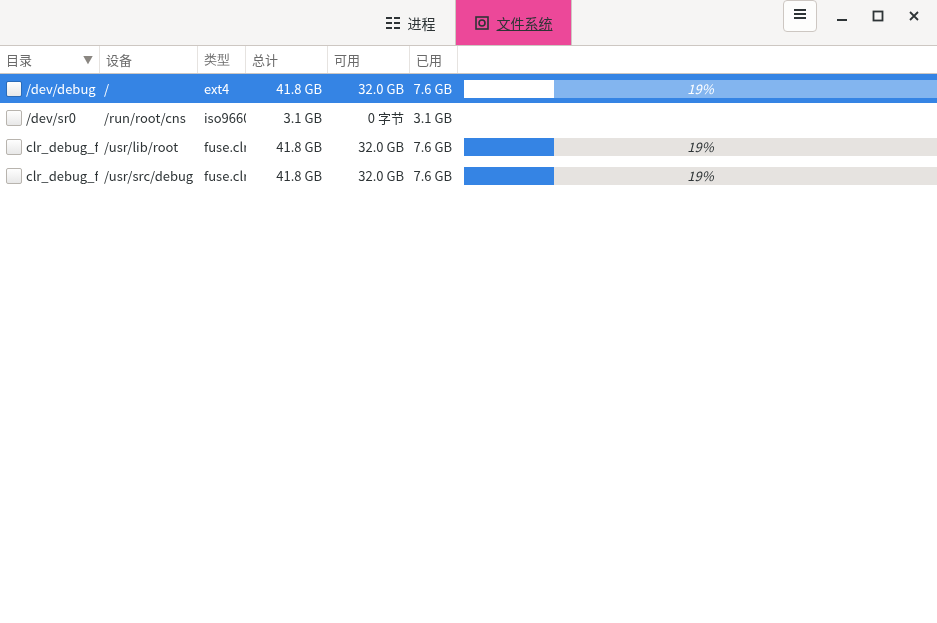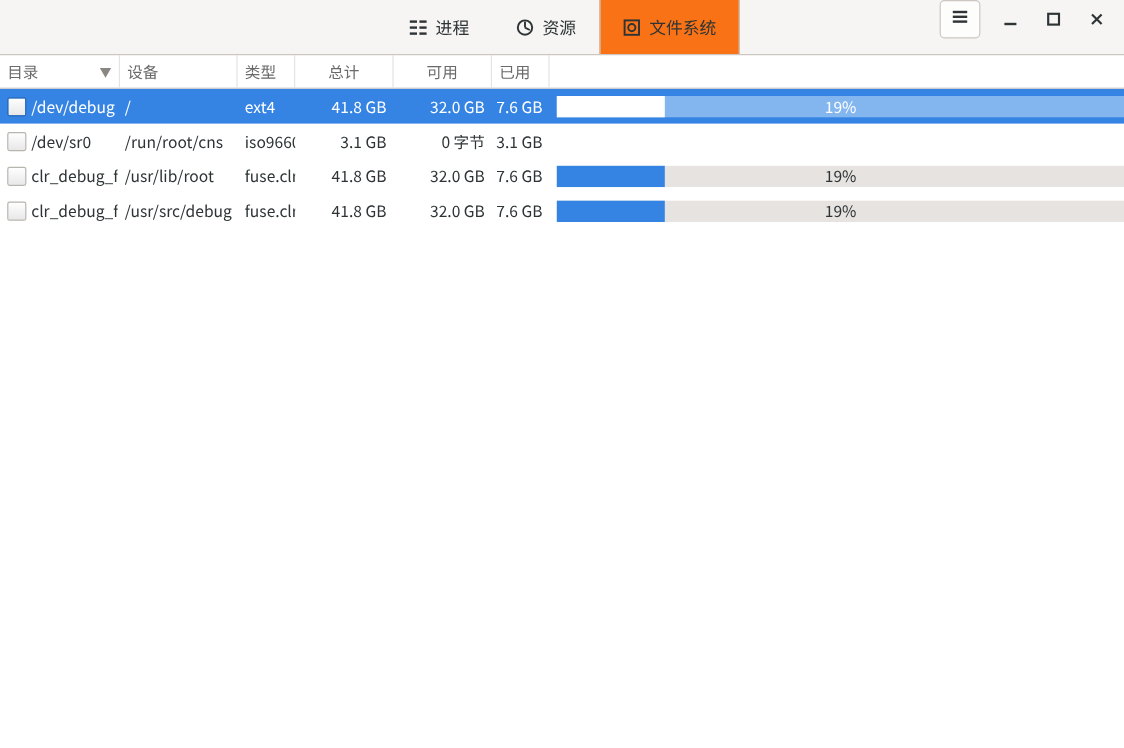--- a/index.html
+++ b/index.html
@@ -35,23 +35,24 @@
   gap: 7px;
   padding: 0 18px;
   height: 100%;
   cursor: pointer;
   border-left: 1px solid transparent;
   border-right: 1px solid transparent;
   font-size: 14px;
   color: #2e3436;
 }
 .tab.active {
-  background: #f97316;
+  background: #ec4899;
   border-left: 1px solid #cdc7c2;
   border-right: 1px solid #cdc7c2;
+  text-decoration: underline;
 }
 .tab .icon { display: inline-flex; }
 .titlebar-right {
   margin-left: auto;
   display: flex;
   align-items: center;
   gap: 14px;
   padding-right: 12px;
 }
 .hamburger-btn {
@@ -81,25 +82,25 @@
   color: #6a6a6a;
 }
 .th {
   display: flex;
   align-items: center;
   padding: 0 6px;
   border-right: 1px solid #e6e3e0;
   overflow: hidden;
   white-space: nowrap;
 }
-.th.right { justify-content: center; }
+.th.right { justify-content: flex-start; }
 .th.sort { justify-content: space-between; }
 .col-dev  { width: 98px; }
 .col-dir  { width: 100px; }
-.col-type { width: 48px; }
+.col-type { width: 48px; font-family: Liberation Serif, serif; }
 .col-tot  { width: 82px; }
 .col-avail{ width: 82px; }
 .col-used { width: 48px; }
 .col-bar  { flex: 1; border-right: none; }
 .tbody { flex: 1; overflow: auto; }
 .tr {
   height: 29px;
   display: flex;
   align-items: center;
 }
@@ -115,21 +116,21 @@
   display: flex;
   align-items: center;
 }
 .td.right { justify-content: flex-end; }
 .td-dev   { width: 98px; gap: 4px; }
 .td-dir   { width: 100px; }
 .td-type  { width: 48px; }
 .td-tot   { width: 82px; }
 .td-avail { width: 82px; }
 .td-used  { width: 48px; }
-.td-bar   { flex: 1; padding-right: 0; }
+.td-bar   { flex: 1; padding-right: 0; font-style: italic; }
 .disk-icon {
   width: 16px; height: 16px;
   background: linear-gradient(#fefefe, #e8e8e8);
   border: 1px solid #b8b4ae;
   border-radius: 2px;
   flex-shrink: 0;
 }
 .tr.selected .disk-icon { border-color: #2a6bb8; }
 .progress {
   height: 18px;
@@ -167,30 +168,20 @@
             <rect x="1" y="2" width="6" height="2" fill="#2e3436"></rect>
             <rect x="1" y="7" width="6" height="2" fill="#2e3436"></rect>
             <rect x="1" y="12" width="6" height="2" fill="#2e3436"></rect>
             <rect x="9" y="2" width="6" height="2" fill="#2e3436"></rect>
             <rect x="9" y="7" width="6" height="2" fill="#2e3436"></rect>
             <rect x="9" y="12" width="6" height="2" fill="#2e3436"></rect>
           </svg>
       </span>
       <span>进程</span>
     </div>
-    <div class="tab">
-      <span class="icon">
-        <svg width="16" height="16" viewBox="0 0 16 16">
-            <circle cx="8" cy="8" r="6" fill="none" stroke="#2e3436" stroke-width="1.6"></circle>
-            <path d="M8 8 L8 3" stroke="#2e3436" stroke-width="1.6"></path>
-            <path d="M8 8 L12 10" stroke="#2e3436" stroke-width="1.6"></path>
-          </svg>
-      </span>
-      <span>资源</span>
-    </div>
     <div class="tab active">
       <span class="icon">
         <svg width="16" height="16" viewBox="0 0 16 16">
             <rect x="2" y="2" width="12" height="12" fill="none" stroke="#2e3436" stroke-width="1.6"></rect>
             <circle cx="8" cy="8" r="3" fill="none" stroke="#2e3436" stroke-width="1.6"></circle>
           </svg>
       </span>
       <span>文件系统</span>
     </div>
   </div>

